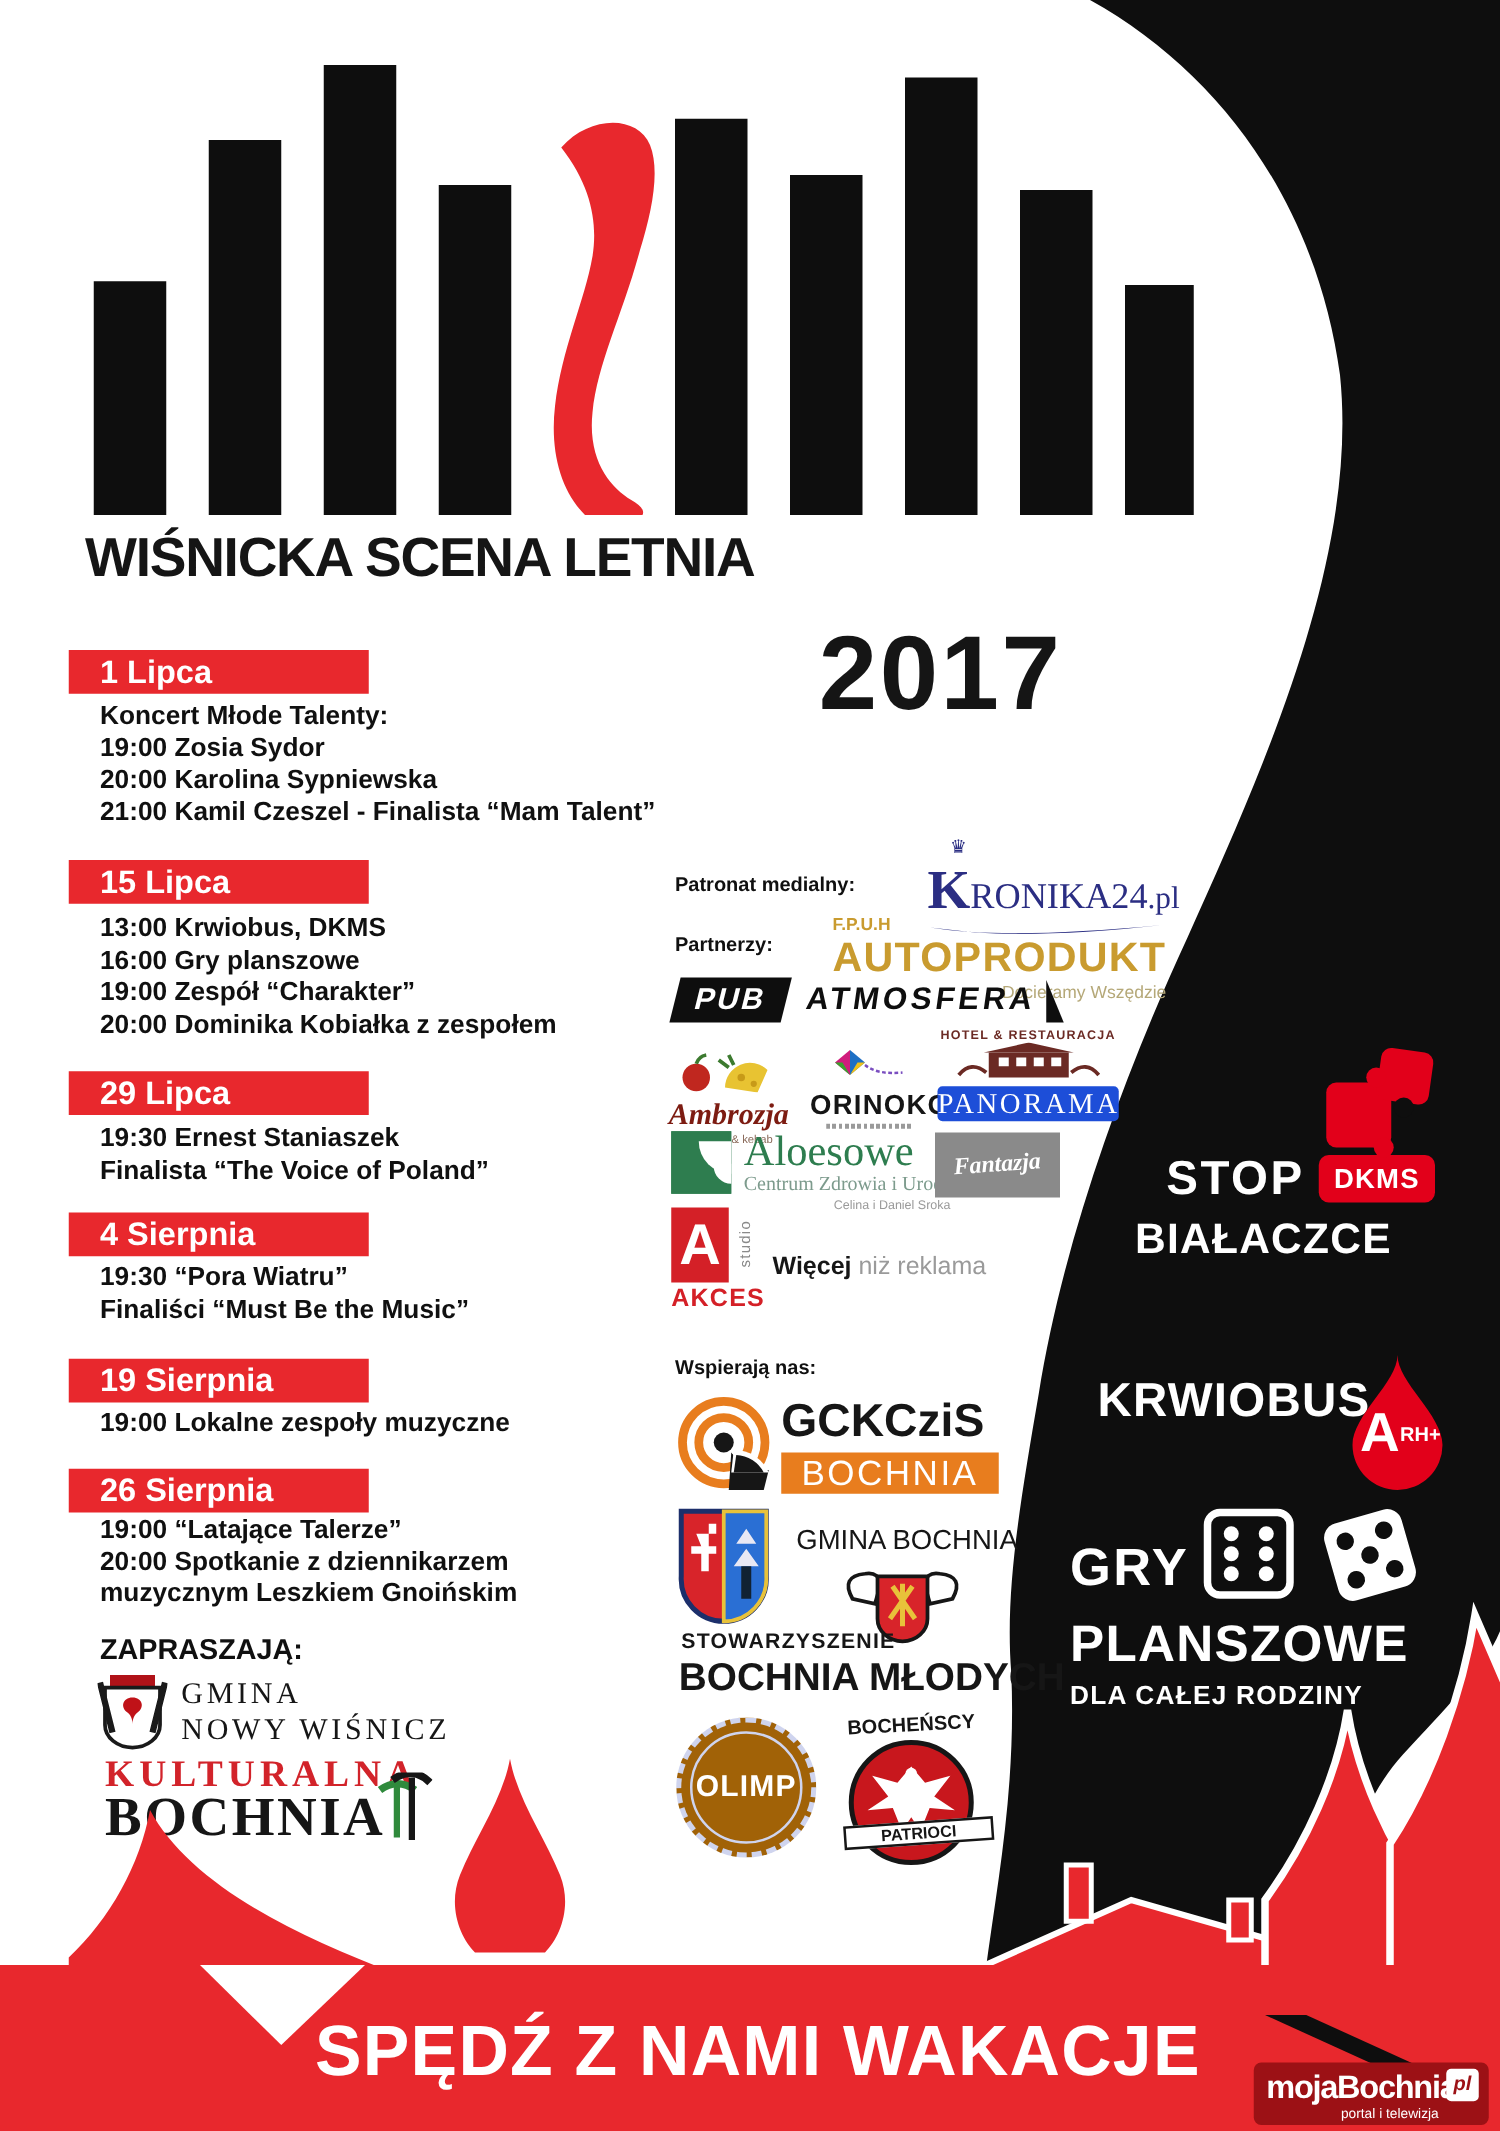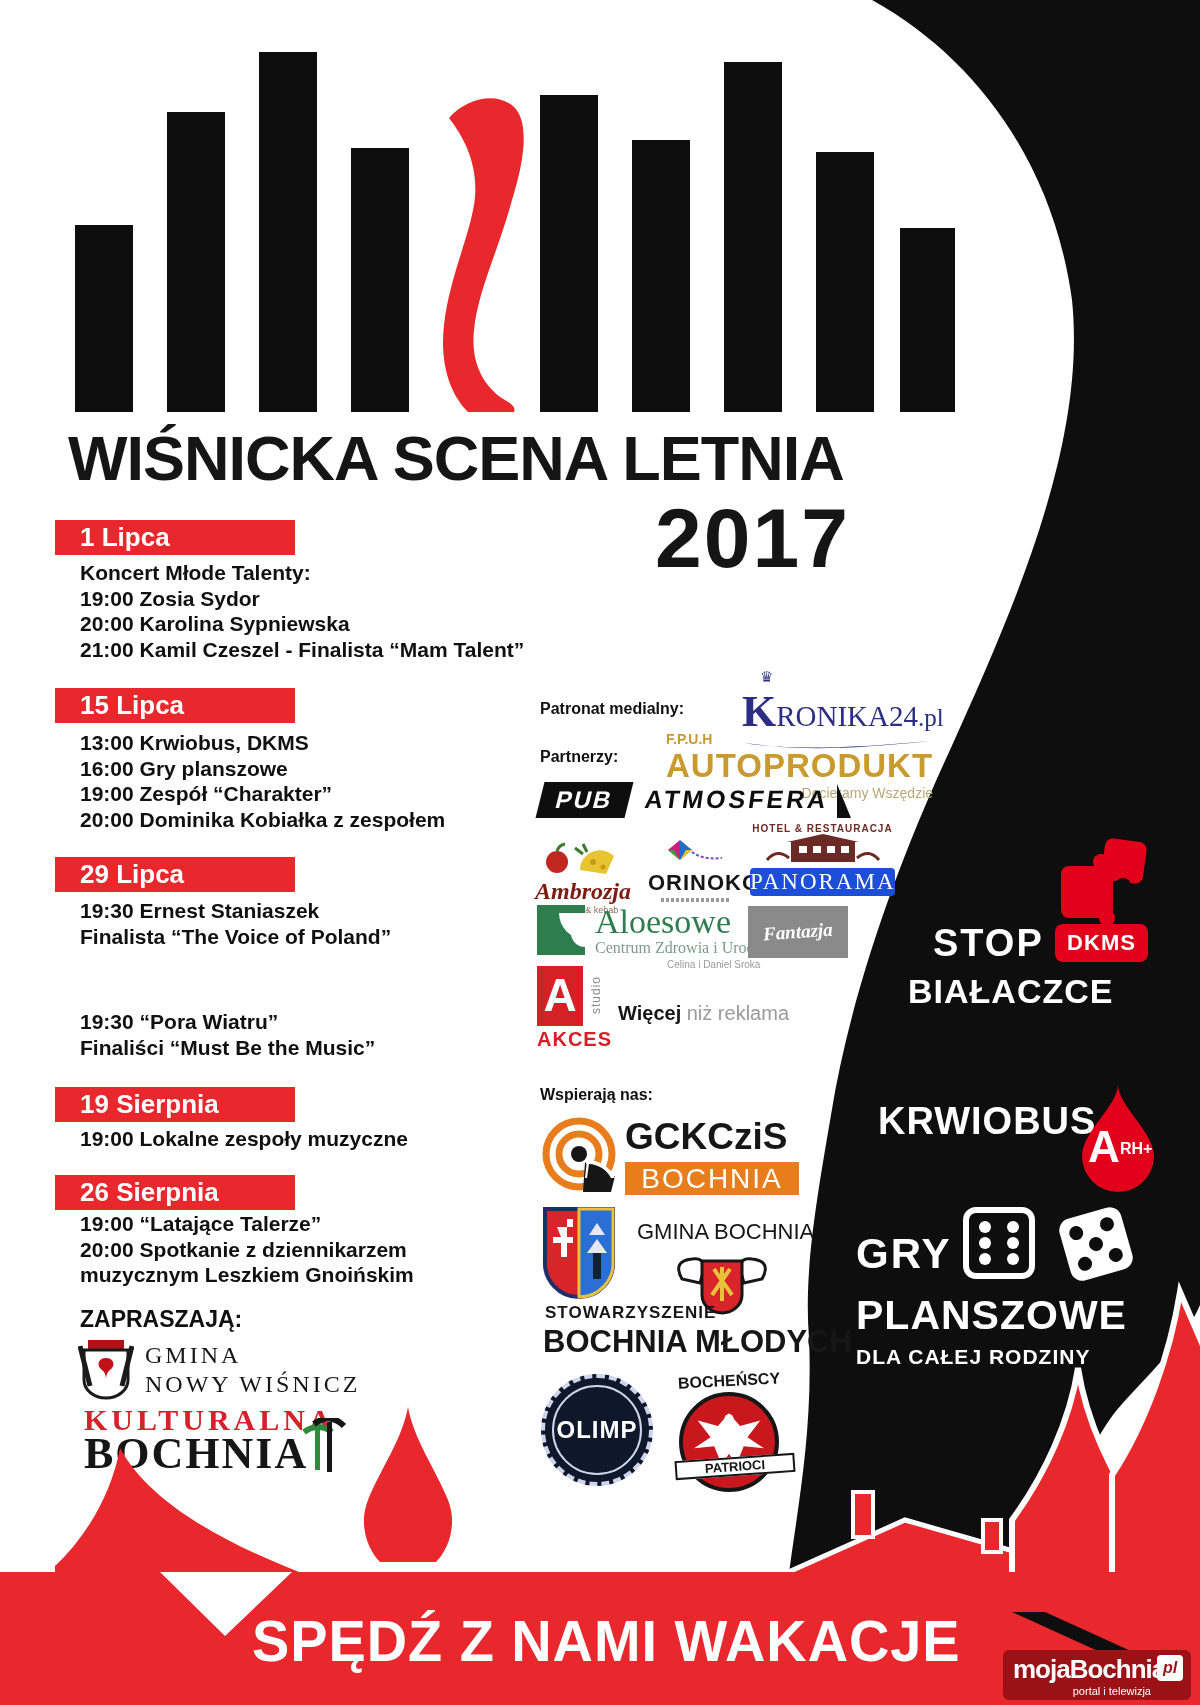--- a/index.html
+++ b/index.html
@@ -1,19 +1,19 @@
 <!DOCTYPE html>
 <html><head>
 <meta charset="utf-8">
 <style>
   html,body{margin:0;padding:0;background:#888;}
   .poster{position:relative;width:1200px;height:1705px;background:#fff;
     font-family:"Liberation Sans",sans-serif;overflow:hidden;margin:0 auto;}
   .abs{position:absolute;}
-  .title{font-weight:bold;color:#151515;font-size:63px;letter-spacing:-1px;white-space:nowrap;}
+  .title{font-weight:bold;color:#151515;font-size:44px;letter-spacing:-1px;white-space:nowrap;}
   .year{font-weight:bold;color:#151515;font-size:84px;letter-spacing:2px;}
   .banner{background:#e8282d;color:#fff;font-weight:bold;font-size:26px;width:240px;height:35px;
     line-height:35px;padding-left:25px;box-sizing:border-box;}
   .evlines{font-weight:bold;font-size:21px;line-height:25.5px;color:#101010;white-space:nowrap;}
   .mhead{font-weight:bold;font-size:16px;color:#101010;white-space:nowrap;}
   .wt{color:#fff;font-weight:bold;white-space:nowrap;}
   .serif{font-family:"Liberation Serif",serif;}
   .nowrap{white-space:nowrap;}
   .logo-box{display:flex;align-items:center;justify-content:center;}
   .vtext{transform:rotate(-90deg);transform-origin:center;}
@@ -65,20 +65,21 @@
     <div>19:00 Zespół “Charakter”</div>
     <div>20:00 Dominika Kobiałka z zespołem</div>
   </div>
 
   <div class="abs banner" style="left:55px;top:857px;">29 Lipca</div>
   <div class="abs evlines" style="left:80px;top:898px;">
     <div>19:30 Ernest Staniaszek</div>
     <div>Finalista “The Voice of Poland”</div>
   </div>
 
+  <div class="abs banner" style="left:55px;top:970px;">4 Sierpnia</div>
   <div class="abs evlines" style="left:80px;top:1009px;">
     <div>19:30 “Pora Wiatru”</div>
     <div>Finaliści “Must Be the Music”</div>
   </div>
 
   <div class="abs banner" style="left:55px;top:1087px;">19 Sierpnia</div>
   <div class="abs evlines" style="left:80px;top:1126px;">
     <div>19:00 Lokalne zespoły muzyczne</div>
   </div>
 
@@ -229,21 +230,21 @@
       <path d="M10,24 q-10,-18 10,-20 q12,-2 12,10 l-4,14 Z" fill="#fff" stroke="#161616" stroke-width="3"></path>
       <path d="M90,24 q10,-18 -10,-20 q-12,-2 -12,10 l4,14 Z" fill="#fff" stroke="#161616" stroke-width="3"></path>
       <path d="M30,6 h40 v34 a20,18 0 0 1 -20,18 a20,18 0 0 1 -20,-18 Z" fill="#d8242a" stroke="#161616" stroke-width="3"></path>
       <path d="M42,14 l18,26 M58,14 l-18,26 M50,12 v34" stroke="#e8c23a" stroke-width="4"></path>
     </svg>
   </div>
   <div class="abs" style="left:545px;top:1303px;font-size:17px;font-weight:bold;letter-spacing:1px;color:#161616;">STOWARZYSZENIE</div>
   <div class="abs nowrap" style="left:543px;top:1324px;font-size:31px;font-weight:bold;color:#161616;">BOCHNIA MŁODYCH</div>
 
   <div class="abs logo-box" style="left:541px;top:1374px;width:112px;height:112px;border-radius:50%;
-       background:#0f172a;border:4px dashed #cfd4ee;box-sizing:border-box;">
+       background:#a16207;border:4px dashed #cfd4ee;box-sizing:border-box;">
     <div style="width:86px;height:86px;border-radius:50%;border:2px solid #cfd4ee;display:flex;align-items:center;justify-content:center;">
       <span style="color:#fff;font-weight:900;font-size:24px;letter-spacing:1px;">OLIMP</span>
     </div>
   </div>
 
   <div class="abs" style="left:664px;top:1372px;width:130px;text-align:center;">
     <div style="font-size:16px;font-weight:900;color:#161616;transform:rotate(-3deg);">BOCHEŃSCY</div>
     <div style="position:relative;margin:2px auto 0;width:100px;height:100px;border-radius:50%;background:#c8171d;border:4px solid #161616;box-sizing:border-box;">
       <svg width="92" height="70" viewBox="0 0 100 76" style="margin-top:8px;">
         <path d="M50,10 L38,24 L16,18 L30,36 L12,48 L34,46 L42,66 L50,54 L58,66 L66,46 L88,48 L70,36 L84,18 L62,24 Z" fill="#fff"></path>

